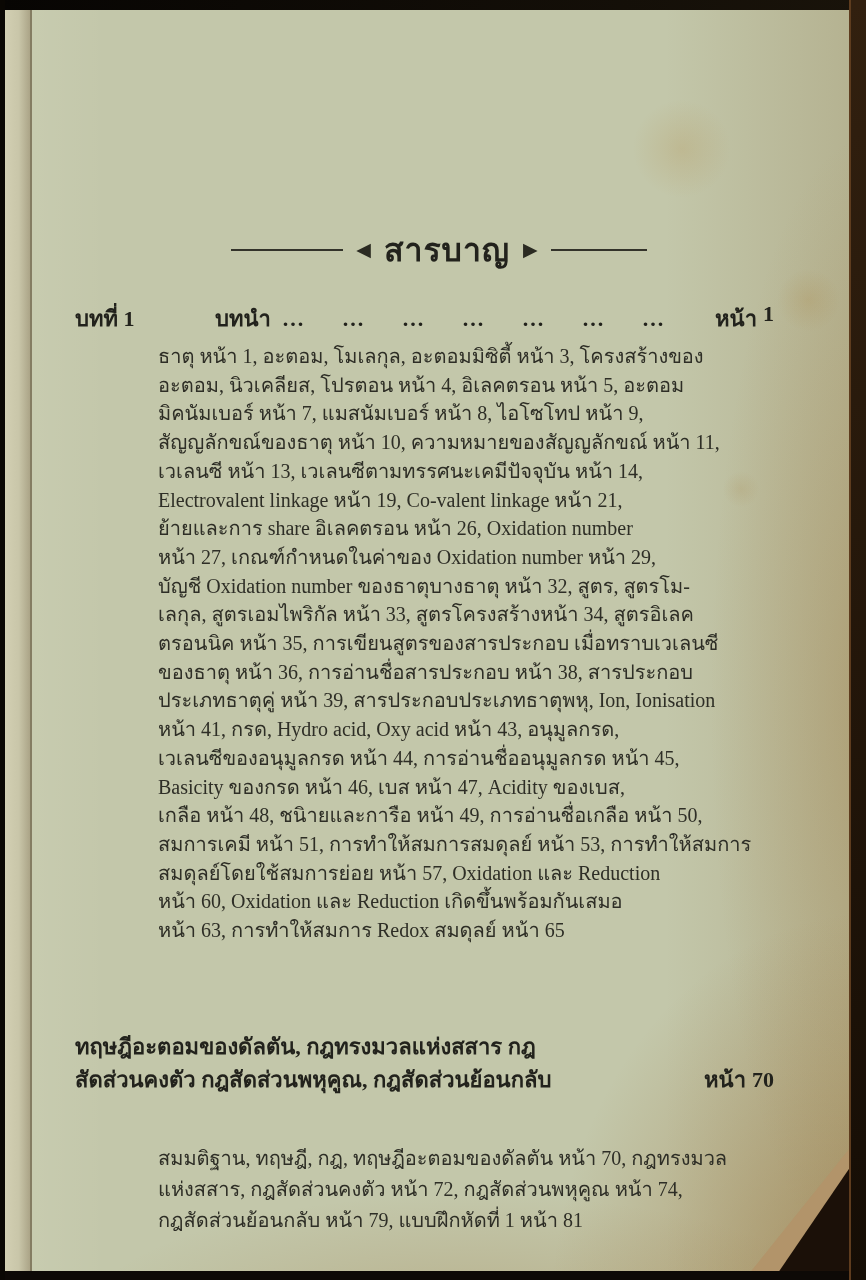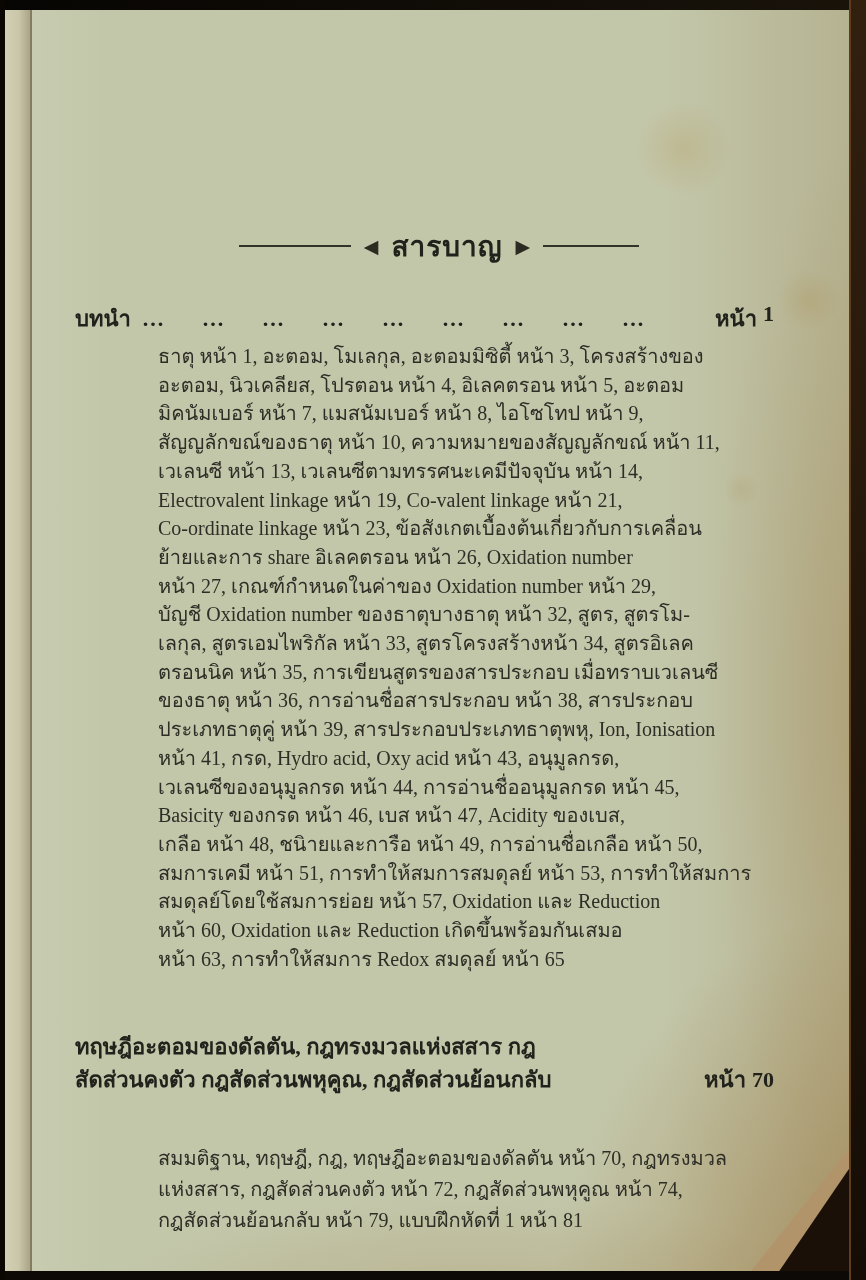--- a/index.html
+++ b/index.html
@@ -50,21 +50,21 @@
 
   
   .header-rule{
     position:absolute;top:224px;left:0;width:100%;
     display:flex;justify-content:center;align-items:center;gap:13px;
     transform:translateX(6px);
   }
   .rule{height:2px;background:#33332a;}
   .rule.l{width:112px;} .rule.r{width:96px;}
   .arrow{font-family:"DejaVu Sans",sans-serif;font-size:19px;color:#2b2b22;line-height:1;}
-  .header-title{font-size:28px;font-weight:bold;color:var(--heading_ink);letter-spacing:1px;}
+  .header-title{font-size:32px;font-weight:bold;color:var(--heading_ink);letter-spacing:1px;}
 
   
   .ch-row{position:absolute;left:75px;right:52px;display:flex;align-items:flex-start;}
   .ch-label{flex:none;width:140px;font-weight:bold;font-size:22px;color:var(--heading_ink);}
   .ch-title-area{flex:1;min-width:0;}
   .title-line{display:flex;align-items:baseline;}
   .ch-title{font-weight:bold;font-size:22px;color:var(--heading_ink);white-space:nowrap;}
   .dots{
     flex:1;margin:0 12px;overflow:hidden;white-space:nowrap;
     font-weight:bold;font-size:22px;color:var(--heading_ink);
@@ -90,40 +90,40 @@
 
   <div class="header-rule">
     <div class="rule l"></div>
     <span class="arrow">◀</span>
     <span class="header-title">สารบาญ</span>
     <span class="arrow">▶</span>
     <div class="rule r"></div>
   </div>
 
   <div class="ch-row" style="top:301px;">
+    <div class="ch-label">บทที่ 1</div>
     <div class="ch-title-area">
       <div class="title-line">
         <span class="ch-title">บทนำ</span>
         <span class="dots">... ... ... ... ... ... ... ... ...</span>
         <span class="pageref">
           <span>หน้า</span>
           <span>1</span>
         </span>
       </div>
     </div>
   </div>
 
   <div class="body-block ch1-body">
       <div class="line">ธาตุ หน้า 1, อะตอม, โมเลกุล, อะตอมมิซิตี้ หน้า 3, โครงสร้างของ</div>
       <div class="line">อะตอม, นิวเคลียส, โปรตอน หน้า 4, อิเลคตรอน หน้า 5, อะตอม</div>
       <div class="line">มิคนัมเบอร์ หน้า 7, แมสนัมเบอร์ หน้า 8, ไอโซโทป หน้า 9,</div>
       <div class="line">สัญญลักขณ์ของธาตุ หน้า 10, ความหมายของสัญญลักขณ์ หน้า 11,</div>
       <div class="line">เวเลนซี หน้า 13, เวเลนซีตามทรรศนะเคมีปัจจุบัน หน้า 14,</div>
       <div class="line">Electrovalent linkage หน้า 19, Co-valent linkage หน้า 21,</div>
-      <div class="line">Co-ordinate linkage หน้า 23, ข้อสังเกตเบื้องต้นเกี่ยวกับการเคลื่อน</div>
       <div class="line">ย้ายและการ share อิเลคตรอน หน้า 26, Oxidation number</div>
       <div class="line">หน้า 27, เกณฑ์กำหนดในค่าของ Oxidation number หน้า 29,</div>
       <div class="line">บัญชี Oxidation number ของธาตุบางธาตุ หน้า 32, สูตร, สูตรโม-</div>
       <div class="line">เลกุล, สูตรเอมไพริกัล หน้า 33, สูตรโครงสร้างหน้า 34, สูตรอิเลค</div>
       <div class="line">ตรอนนิค หน้า 35, การเขียนสูตรของสารประกอบ เมื่อทราบเวเลนซี</div>
       <div class="line">ของธาตุ หน้า 36, การอ่านชื่อสารประกอบ หน้า 38, สารประกอบ</div>
       <div class="line">ประเภทธาตุคู่ หน้า 39, สารประกอบประเภทธาตุพหุ, Ion, Ionisation</div>
       <div class="line">หน้า 41, กรด, Hydro acid, Oxy acid หน้า 43, อนุมูลกรด,</div>
       <div class="line">เวเลนซีของอนุมูลกรด หน้า 44, การอ่านชื่ออนุมูลกรด หน้า 45,</div>
       <div class="line">Basicity ของกรด หน้า 46, เบส หน้า 47, Acidity ของเบส,</div>

